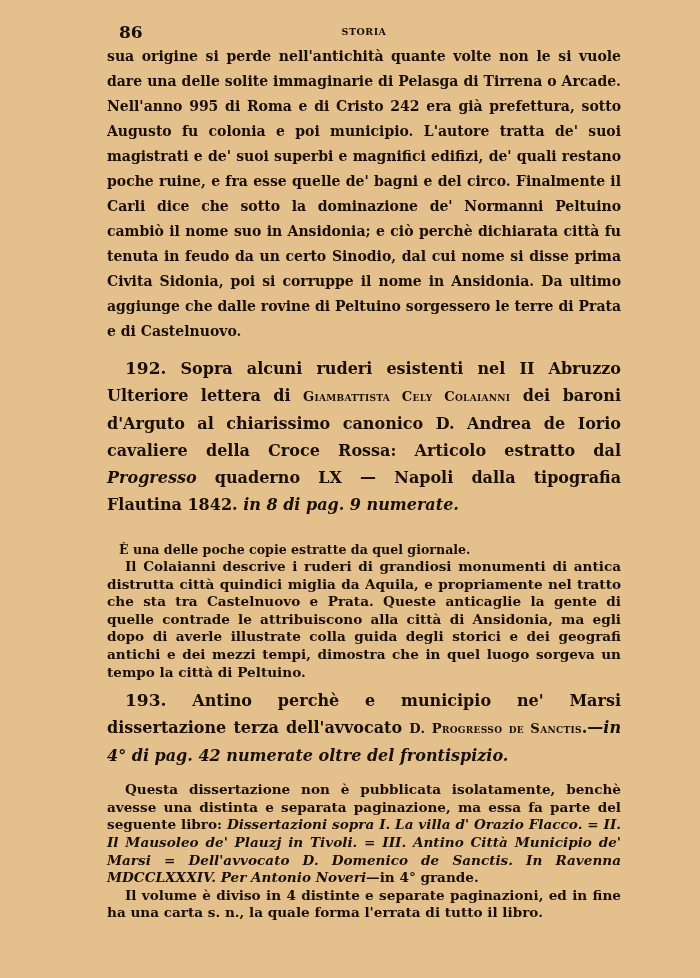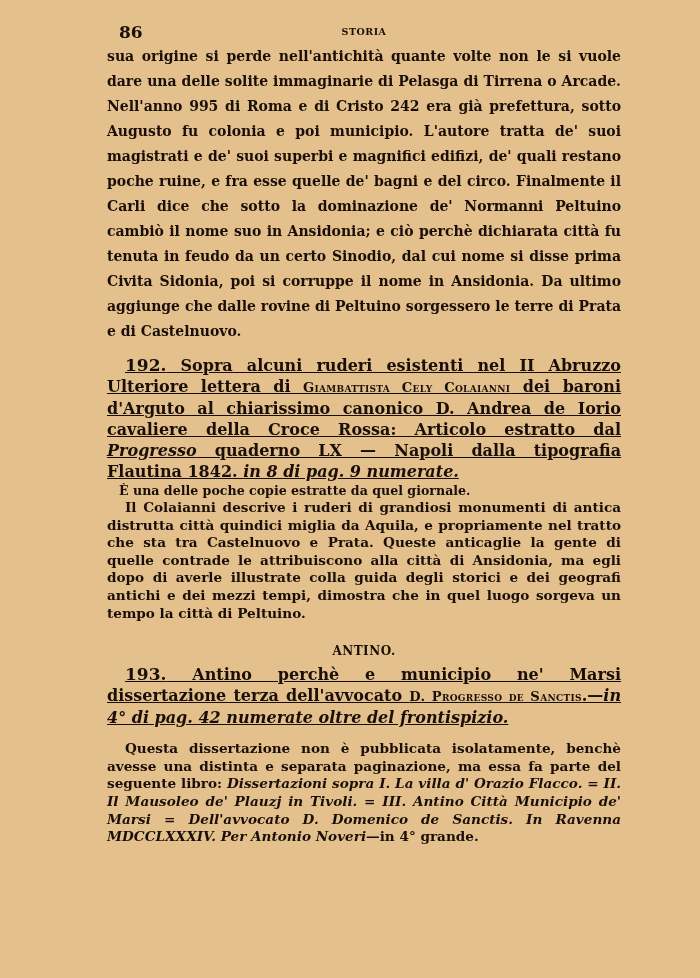--- a/index.html
+++ b/index.html
@@ -10,42 +10,42 @@
     color: #1a0f08;
     position: relative;
     overflow: hidden;
   }
   .page { position: absolute; left: 107px; top: 22px; width: 514px; }
   .header { position: relative; height: 22px; font-weight: bold; }
   .pagenum { position: absolute; left: 12px; top: 0; font-size: 17px; }
   .running { position: absolute; left: 0; right: 0; text-align: center; top: 4px; font-size: 9.5px; letter-spacing: 0.5px; }
   p { margin: 0; text-align: justify; font-weight: bold; }
   .body-text { font-size: 14px; line-height: 25px; }
-  .entry { font-size: 16px; line-height: 21px; text-indent: 18px; margin-top: 11px; text-decoration: underline; }
+  .entry { font-size: 16px; line-height: 27px; text-indent: 18px; margin-top: 11px; }
   .entry .num { font-size: 17px; }
   .sc { font-variant: small-caps; font-size: 0.82em; letter-spacing: 0.3px; }
-  .note { font-size: 12.6px; line-height: 17px; text-indent: 12px; margin-top: 0; }
+  .note { font-size: 12.6px; line-height: 17px; text-indent: 12px; margin-top: 23px; }
   .para { font-size: 13.6px; line-height: 17.6px; text-indent: 18px; }
   .section { text-align: center; font-size: 12px; margin-top: 22px; letter-spacing: 0.5px; font-weight: 900; }
   i, .it { font-style: italic; }
 </style>
 </head>
 <body>
 
 <div class="page">
   <div class="header">
     <span class="pagenum">86</span>
     <span class="running">STORIA</span>
   </div>
 
   <p class="body-text">sua origine si perde nell'antichità quante volte non le si vuole dare una delle solite immaginarie di Pelasga di Tirrena o Arcade. Nell'anno 995 di Roma e di Cristo 242 era già prefettura, sotto Augusto fu colonia e poi municipio. L'autore tratta de' suoi magistrati e de' suoi superbi e magnifici edifizi, de' quali restano poche ruine, e fra esse quelle de' bagni e del circo. Finalmente il Carli dice che sotto la dominazione de' Normanni Peltuino cambiò il nome suo in Ansidonia; e ciò perchè dichiarata città fu tenuta in feudo da un certo Sinodio, dal cui nome si disse prima Civita Sidonia, poi si corruppe il nome in Ansidonia. Da ultimo aggiunge che dalle rovine di Peltuino sorgessero le terre di Prata e di Castelnuovo.</p>
 
   <p class="entry"><span class="num">192.</span><span> Sopra alcuni ruderi esistenti nel II Abruzzo Ulteriore lettera di </span><span class="sc">Giambattista Cely Colaianni</span><span> dei baroni d'Arguto al chiarissimo canonico D. Andrea de Iorio cavaliere della Croce Rossa: Articolo estratto dal </span><i>Progresso</i><span> quaderno LX — Napoli dalla tipografia Flautina 1842. </span><i>in 8 di pag. 9 numerate.</i></p>
 
   <p class="note">È una delle poche copie estratte da quel giornale.</p>
   <p class="para">Il Colaianni descrive i ruderi di grandiosi monumenti di antica distrutta città quindici miglia da Aquila, e propriamente nel tratto che sta tra Castelnuovo e Prata. Queste anticaglie la gente di quelle contrade le attribuiscono alla città di Ansidonia, ma egli dopo di averle illustrate colla guida degli storici e dei geografi antichi e dei mezzi tempi, dimostra che in quel luogo sorgeva un tempo la città di Peltuino.</p>
 
-  <div class="section">ANTINO.</div>
 
   <p class="entry" style="margin-top:6px"><span class="num">193.</span><span> Antino perchè e municipio ne' Marsi dissertazione terza dell'avvocato </span><span class="sc">D. Progresso de Sanctis</span><span>.—</span><i>in 4° di pag. 42 numerate oltre del frontispizio.</i></p>
 
   <p class="para" style="margin-top:12px"><span>Questa dissertazione non è pubblicata isolatamente, benchè avesse una distinta e separata paginazione, ma essa fa parte del seguente libro: </span><i>Dissertazioni sopra I. La villa d' Orazio Flacco. = II. Il Mausoleo de' Plauzj in Tivoli. = III. Antino Città Municipio de' Marsi = Dell'avvocato D. Domenico de Sanctis. In Ravenna MDCCLXXXIV. Per Antonio Noveri</i><span>—in 4° grande.</span></p>
+  <p class="para" style="margin-top:0">Il volume è diviso in 4 distinte e separate paginazioni, ed in fine ha una carta s. n., la quale forma l'errata di tutto il libro.</p>
 </div>
 
 </body></html>

